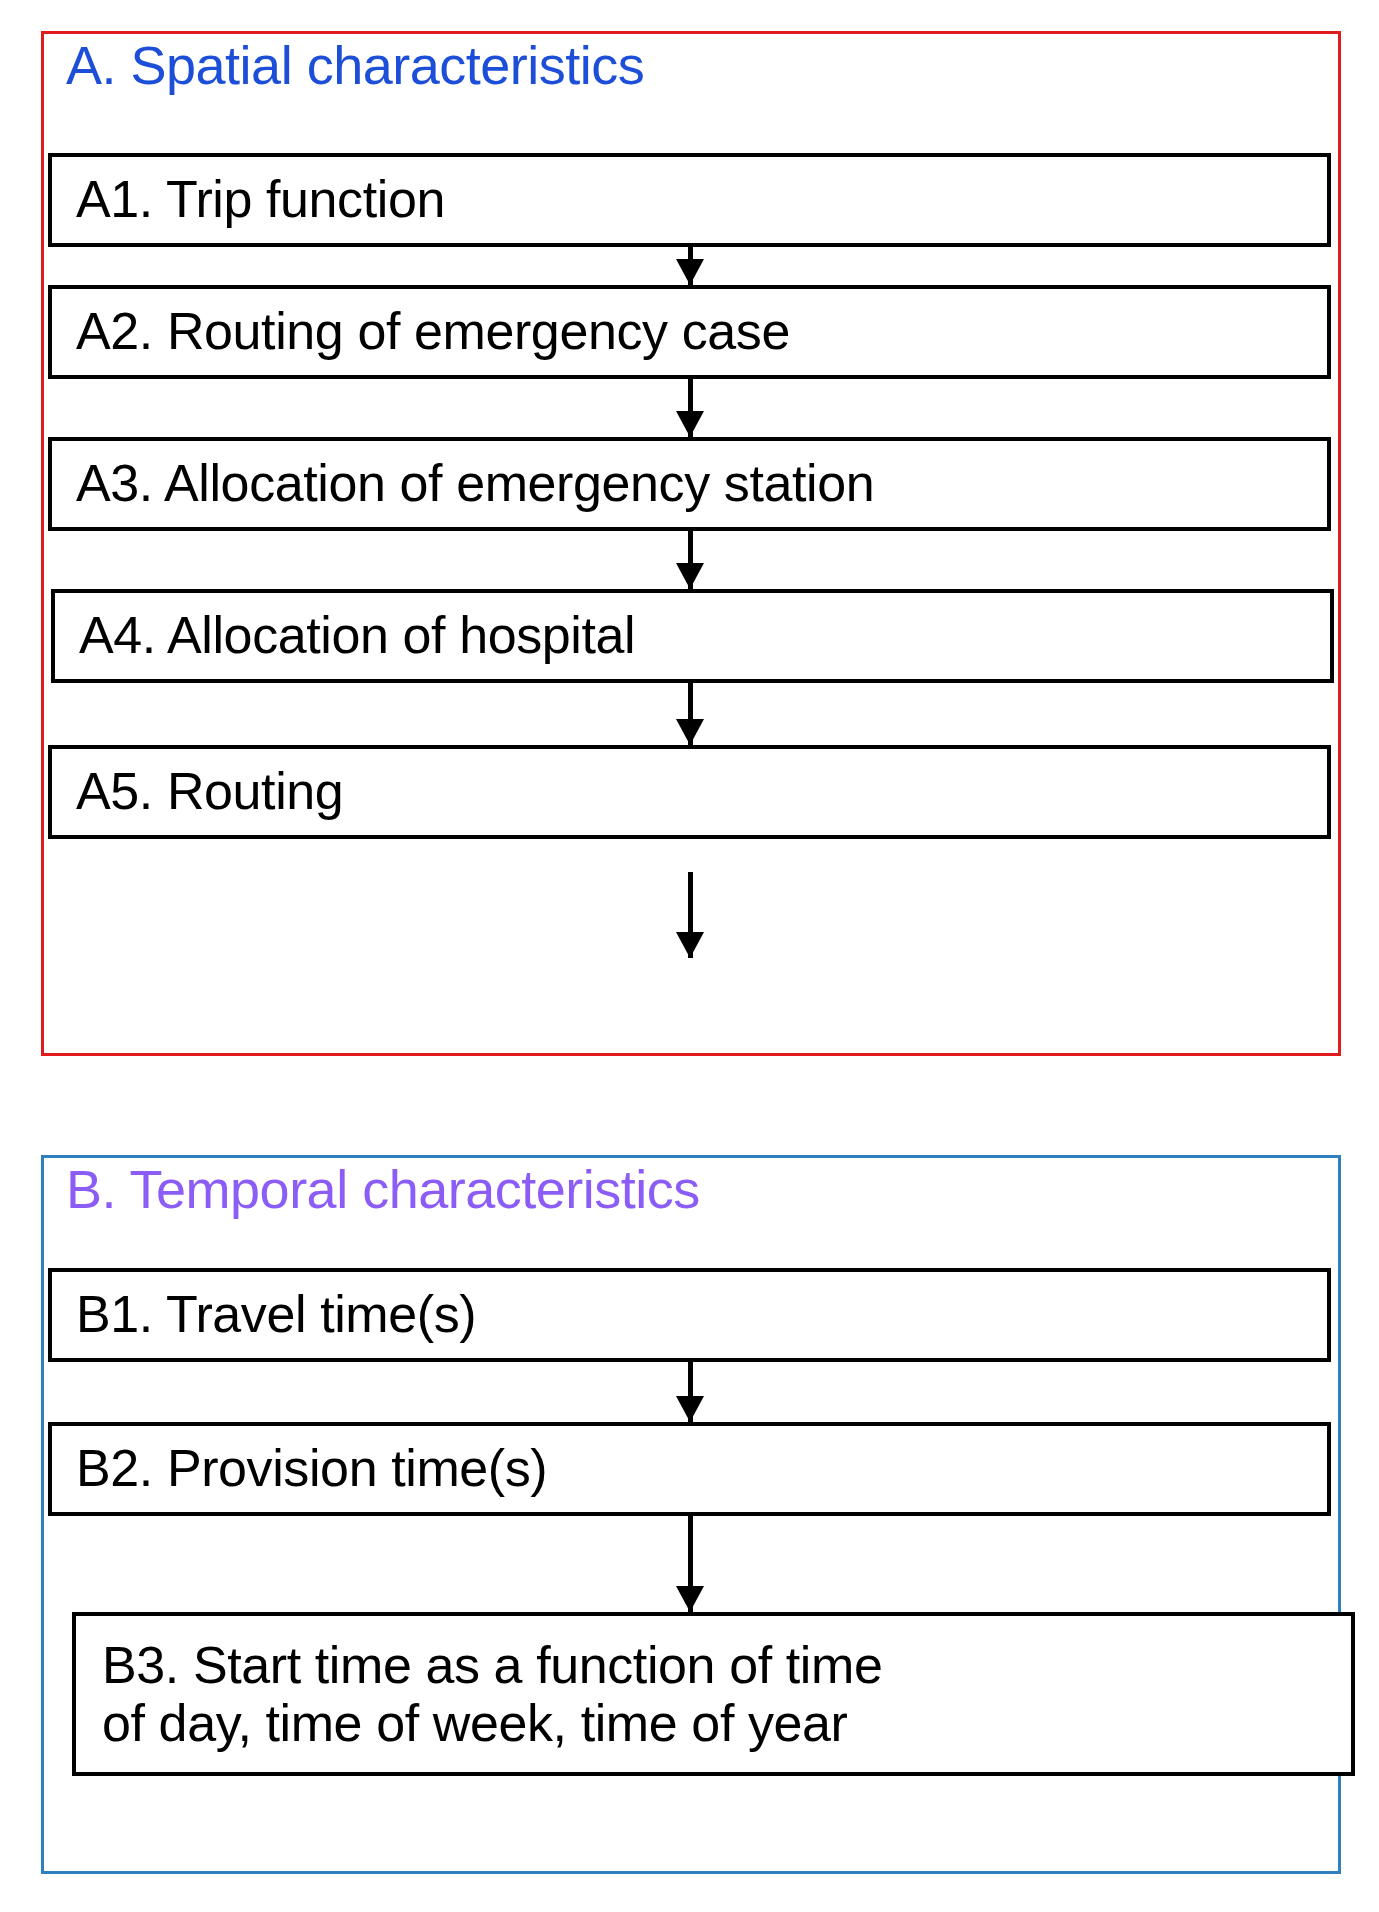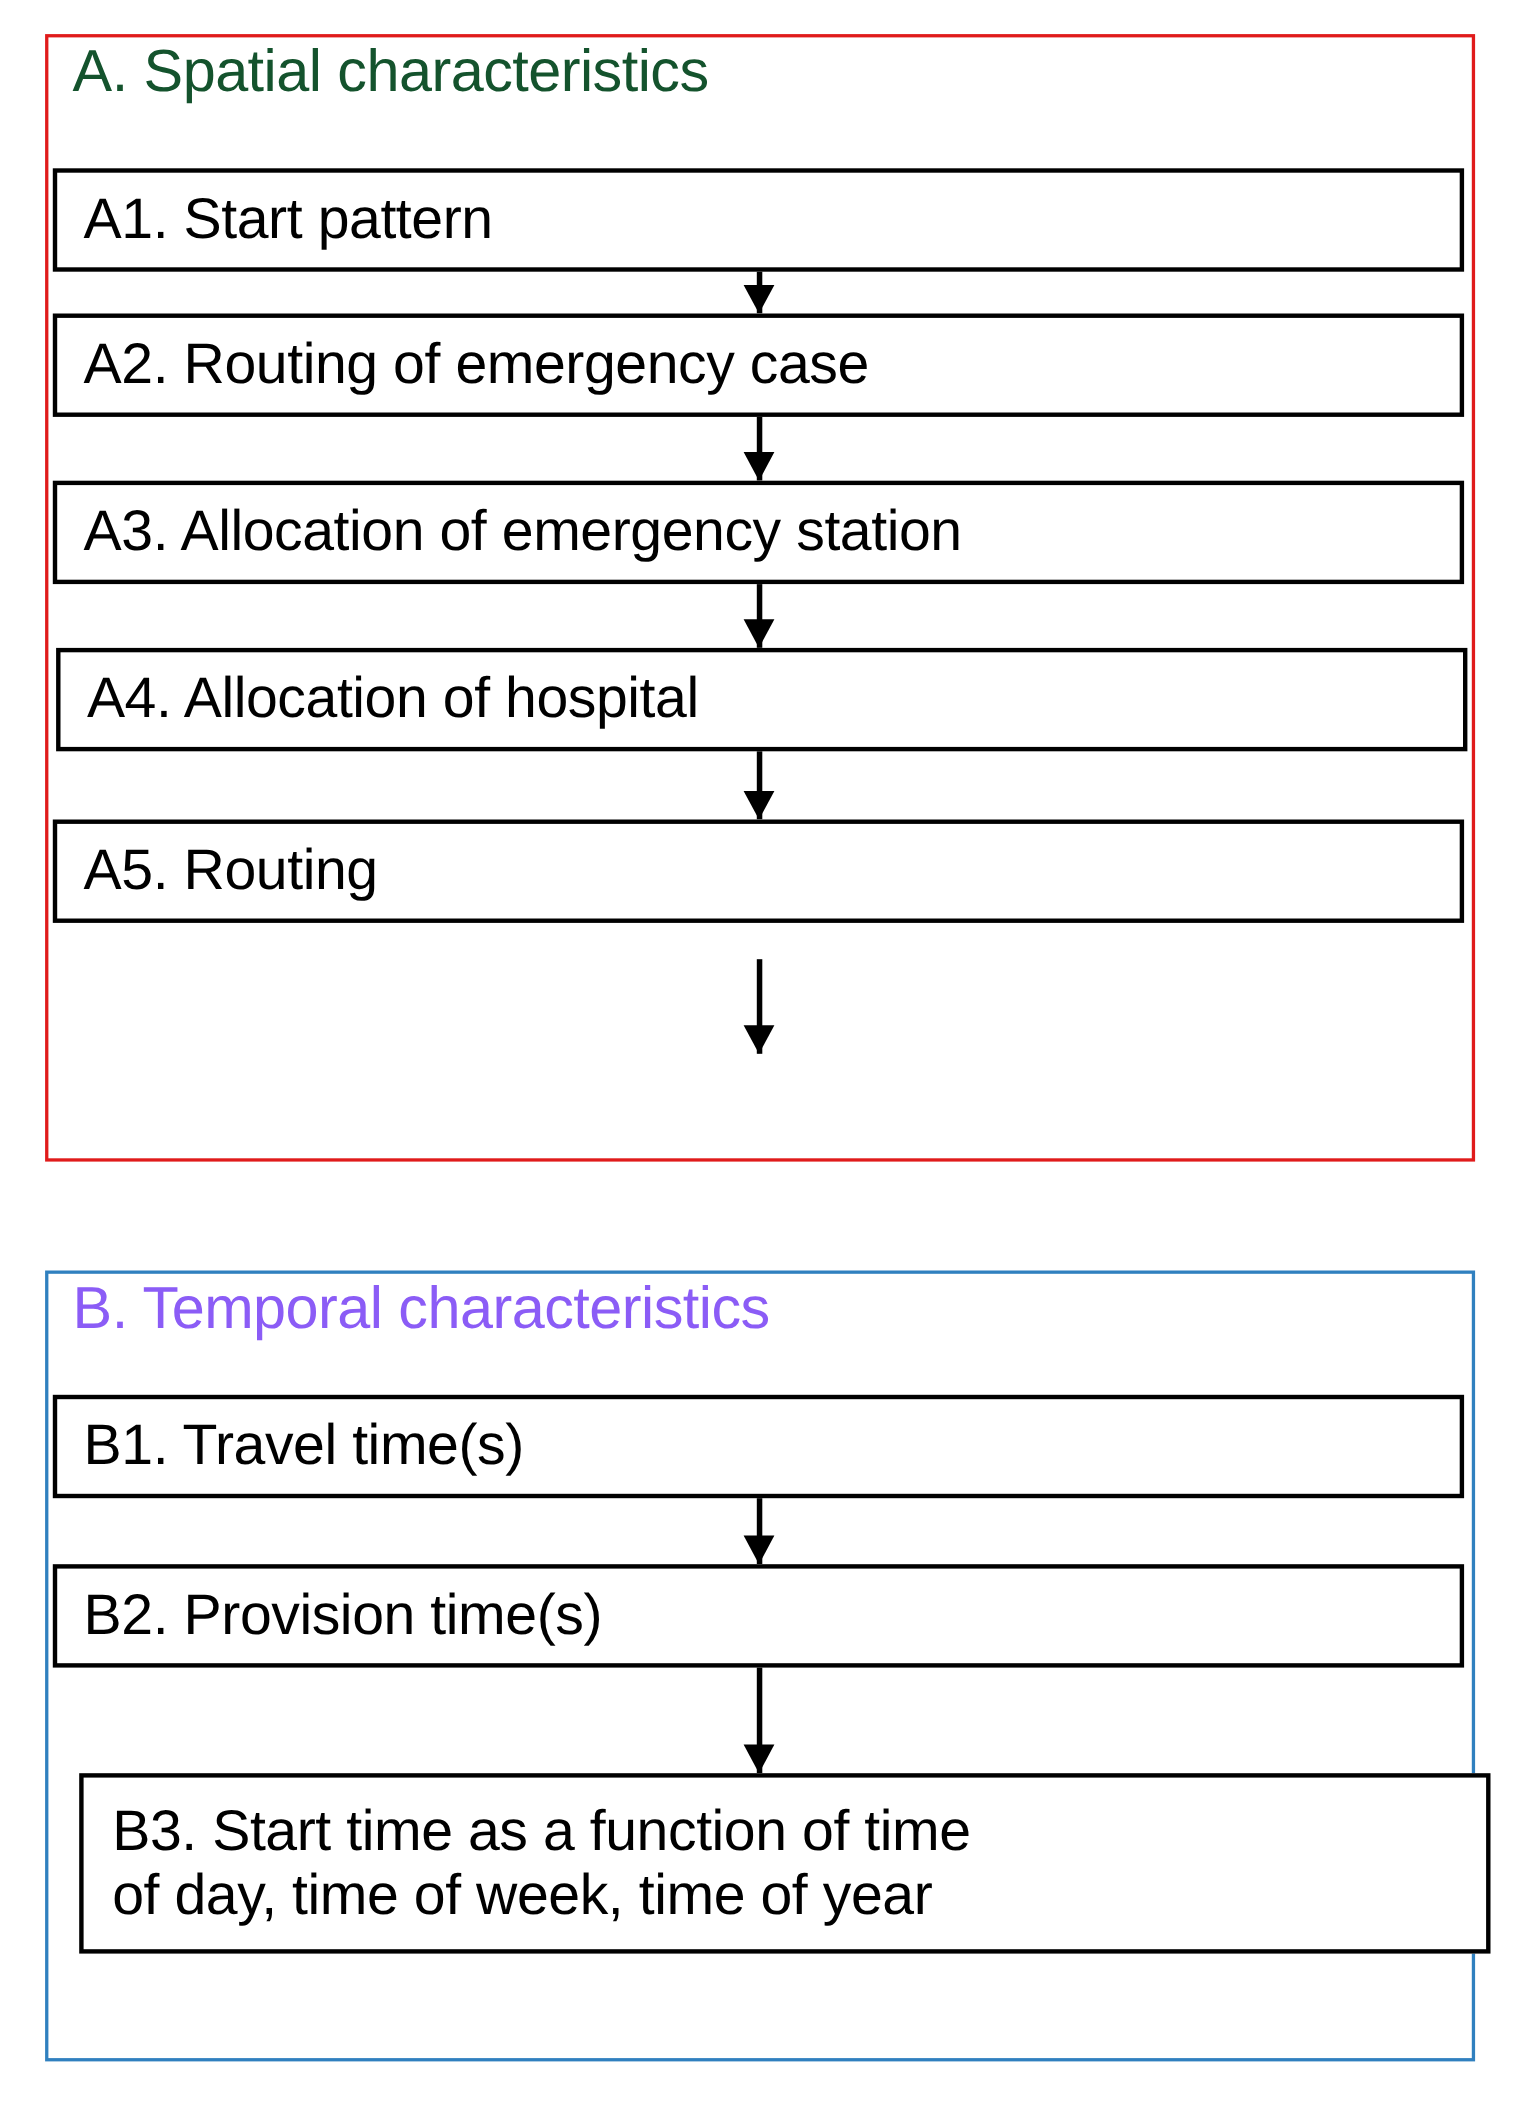--- a/index.html
+++ b/index.html
@@ -41,21 +41,21 @@
 
   .panel-title {
     position: absolute;
     left: 22px;
     top: 4px;
     font-size: 54px;
     line-height: 1.0;
     letter-spacing: -0.5px;
     white-space: nowrap;
   }
-  .panel-title.red   { color: #14532d; }
+  .panel-title.red   { color: #1d4ed8; }
   .panel-title.blue  { color: #8b5cf6; }
 
   
   .step-box {
     position: absolute;
     box-sizing: border-box;
     border: 4px solid #000000;
     background: #ffffff;
     display: flex;
     align-items: center;
@@ -99,21 +99,21 @@
 </head>
 <body>
 
 <div id="canvas">
 
   <div class="panel panel-spatial">
     <div class="panel-title red">A. Spatial characteristics</div>
   </div>
 
   <div class="step-box" style="left:48px; top:153px; width:1283px; height:94px;">
-    <span class="step-label">A1. Start pattern</span>
+    <span class="step-label">A1. Trip function</span>
   </div>
   <div class="arrow" style="top:247px; height:38px;"></div>
   <div class="arrow-head" style="top:259px;"></div>
 
   <div class="step-box" style="left:48px; top:285px; width:1283px; height:94px;">
     <span class="step-label">A2. Routing of emergency case</span>
   </div>
   <div class="arrow" style="top:379px; height:58px;"></div>
   <div class="arrow-head" style="top:411px;"></div>
 

